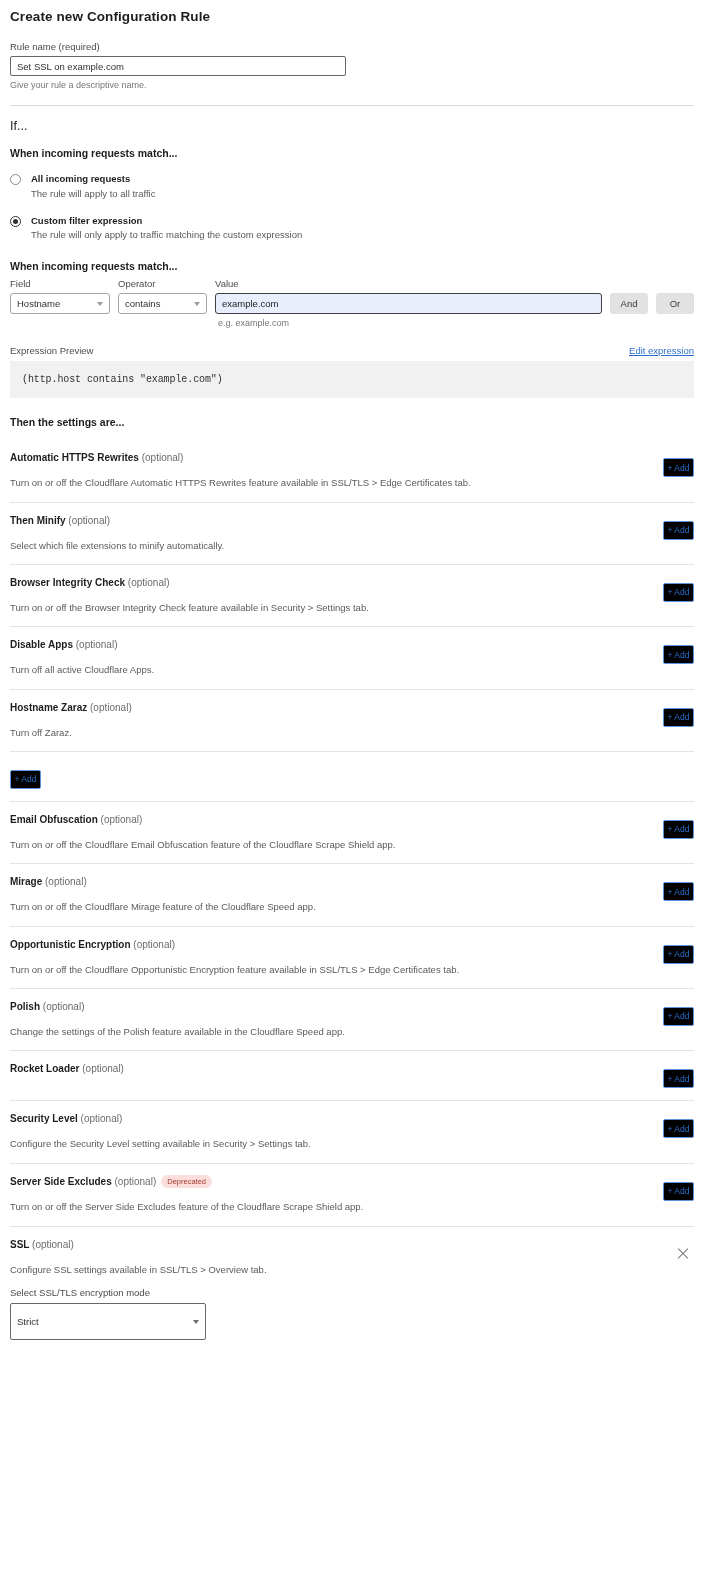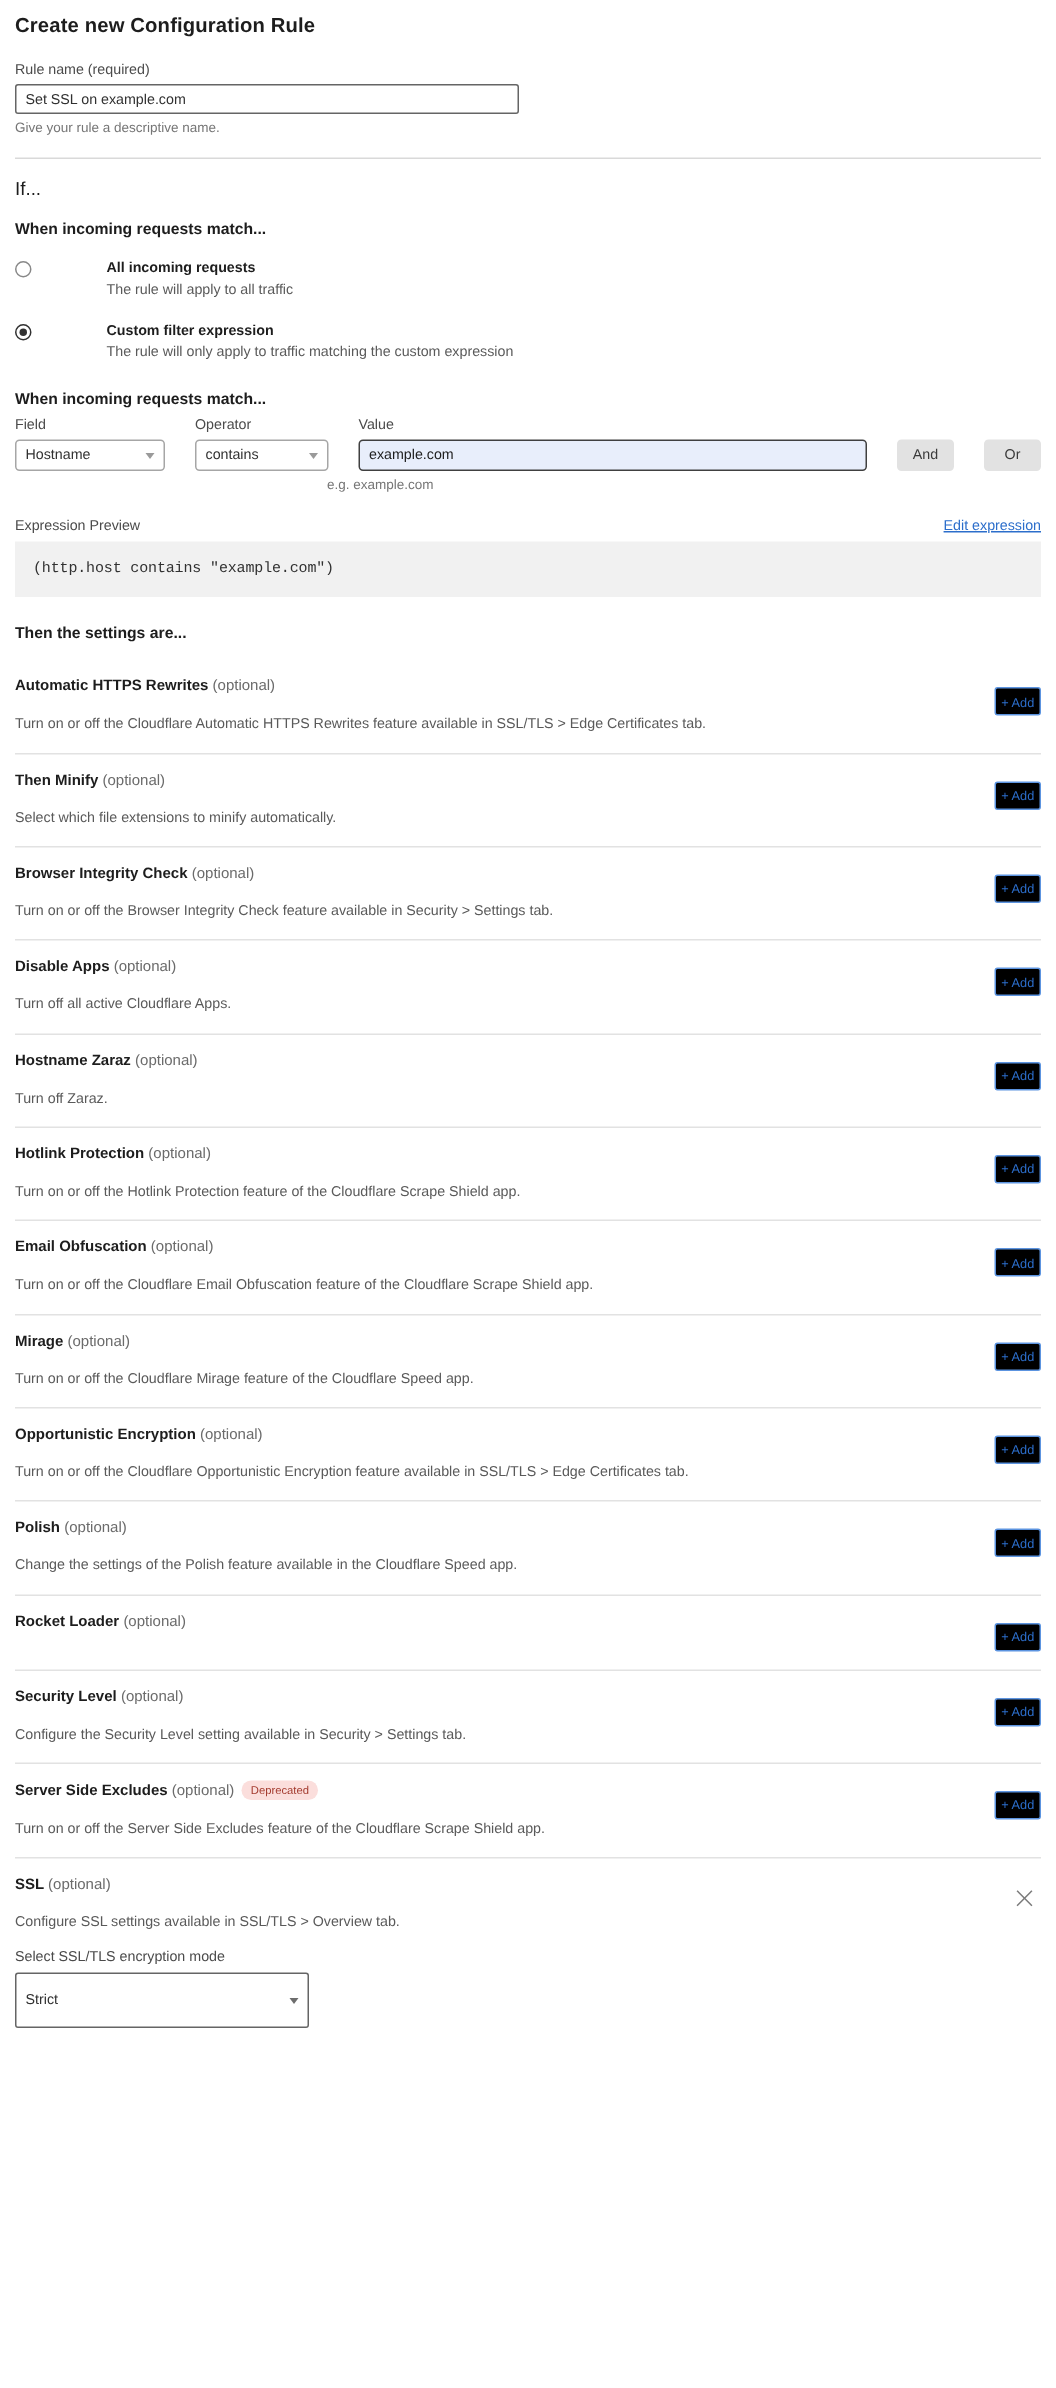--- a/index.html
+++ b/index.html
@@ -74,21 +74,20 @@
     color: #1d1d1d;
     margin-top: 14px;
   }
 
   
   .radio-group { margin-top: 14px; }
   .radio-row {
     display: flex;
     align-items: flex-start;
     margin-bottom: 14px;
-    gap: 40px;
   }
   .radio-mark {
     width: 11px; height: 11px;
     border: 1px solid #888;
     border-radius: 50%;
     margin-right: 10px;
     margin-top: 1px;
     flex: 0 0 auto;
     background: #fff;
     position: relative;
@@ -114,21 +113,21 @@
     color: #5a5a5a;
     display: block;
     margin-top: 2px;
   }
 
   
   .expr-row {
     display: flex;
     align-items: flex-end;
     margin-top: 6px;
-    gap: 20px;
+    gap: 8px;
   }
   .col-label {
     font-size: 9.5px;
     color: #4b4b4b;
     margin-bottom: 4px;
     display: block;
   }
   .select-box {
     position: relative;
     height: 21px;
@@ -404,24 +403,20 @@
       <hr class="row-divider">
       <div class="setting-row">
         <div class="setting-texts">
           <div class="setting-title"><span>Hostname Zaraz</span> <span class="optional">(optional)</span></div>
           <div class="setting-desc">Turn off Zaraz.</div>
         </div>
         <button class="add-btn">+ Add</button>
       </div>
       <hr class="row-divider">
       <div class="setting-row">
-        <div class="setting-texts">
-          <div class="setting-title"><span>Hotlink Protection</span> <span class="optional">(optional)</span></div>
-          <div class="setting-desc">Turn on or off the Hotlink Protection feature of the Cloudflare Scrape Shield app.</div>
-        </div>
         <button class="add-btn">+ Add</button>
       </div>
       <hr class="row-divider">
       <div class="setting-row">
         <div class="setting-texts">
           <div class="setting-title"><span>Email Obfuscation</span> <span class="optional">(optional)</span></div>
           <div class="setting-desc">Turn on or off the Cloudflare Email Obfuscation feature of the Cloudflare Scrape Shield app.</div>
         </div>
         <button class="add-btn">+ Add</button>
       </div>

